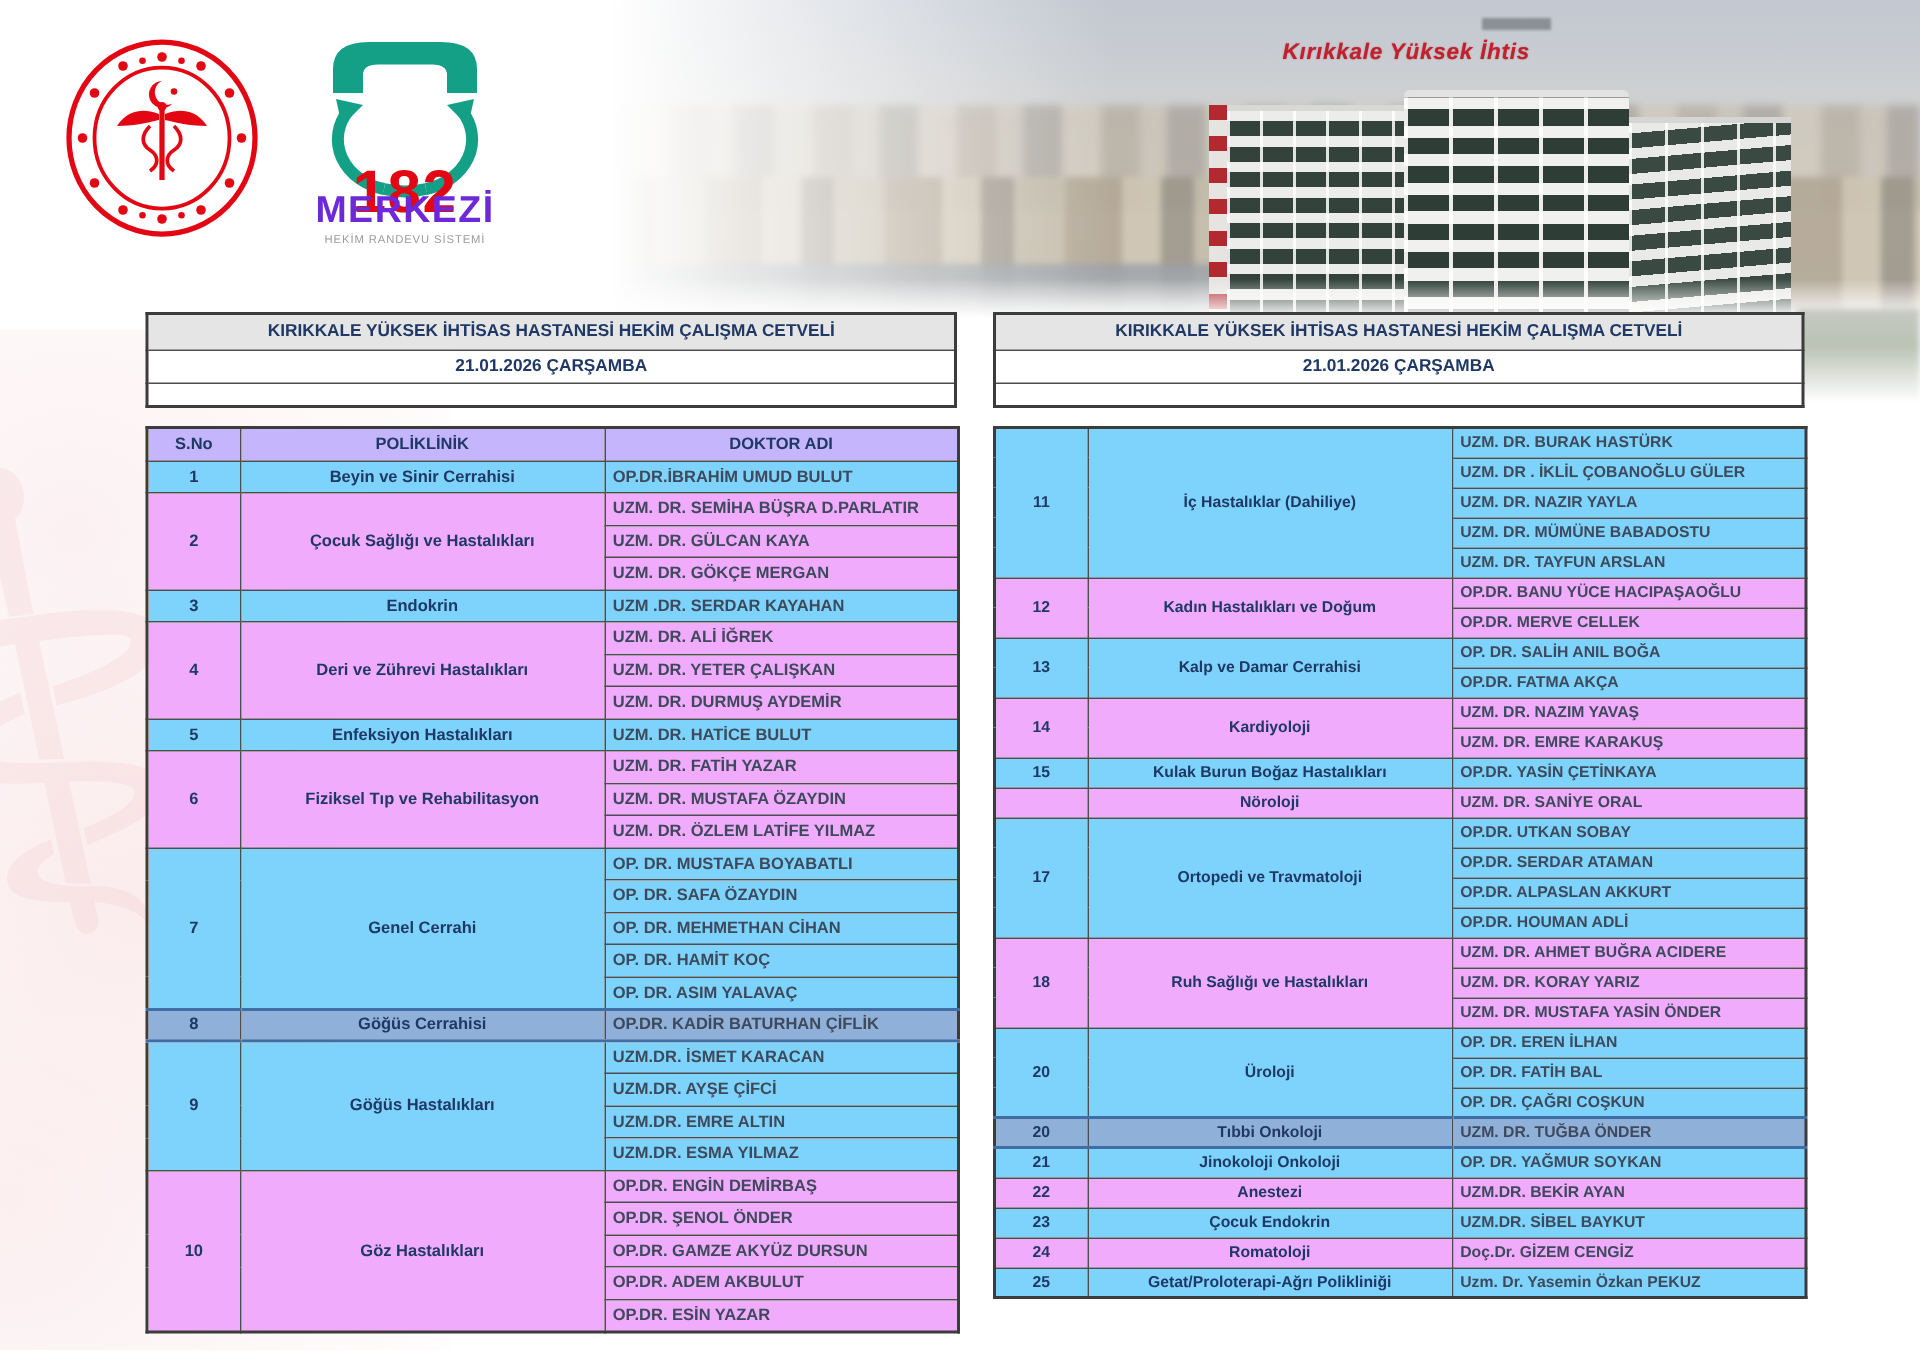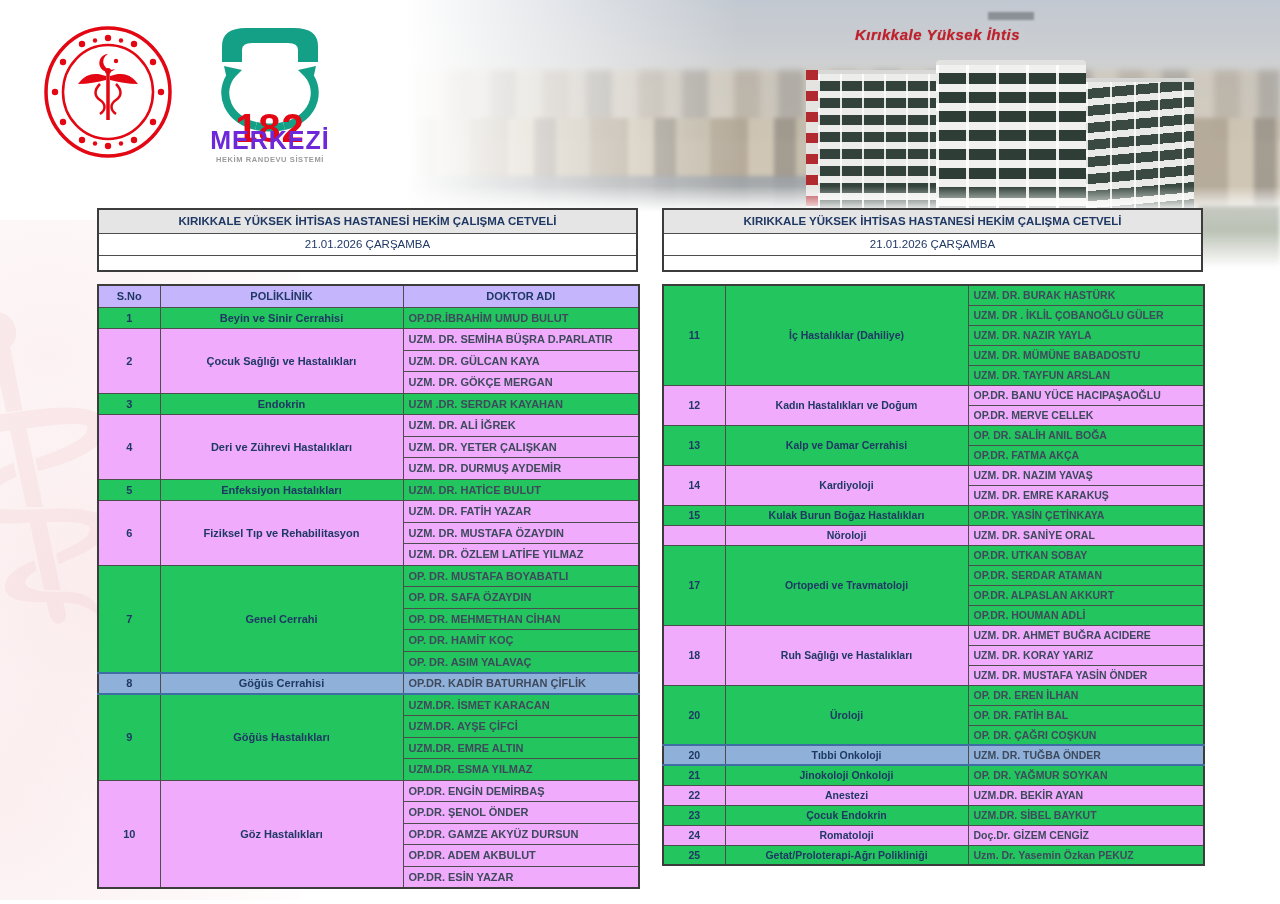--- a/index.html
+++ b/index.html
@@ -87,49 +87,49 @@
   .logo182 .num {
     position:absolute; left:0; top:52px; width:132px; text-align:center;
     color:#e30613; font-weight:bold; font-size:40px; letter-spacing:1px;margin-top:32px;
   }
   .logo182 .merkezi {
     position:absolute; left:0; top:104px; width:132px; color:#6d28d9;
     font-weight:bold; font-size:25px; letter-spacing:1px;
   }
   .logo182 .subtitle {
     position:absolute; left:0; top:133px; width:132px; color:#9b9b9b;
-    font-weight:bold; font-size:7.5px; letter-spacing:.6px;
+    font-weight:normal; font-size:7.5px; letter-spacing:.6px;
   }
 
   
   .tablewrap { position:absolute; top:208px; width:541px; }
   .tw-left  { left:97px; }
   .tw-right { left:662px; }
 
   table { width:100%; border-collapse:collapse; table-layout:fixed; }
   .headtable, .datatable { border:2px solid #3c3c3c; }
   td { border:1px solid #4d4d4d; overflow:hidden; white-space:nowrap; }
 
   .headtable td.title  { background:#e5e5e5; color:#1f3864; font-weight:bold; font-size:11.5px; text-align:center; height:24px; }
-  .headtable td.date   { background:#ffffff; color:#1f3864; font-weight:normal; font-size:11.5px; text-align:center; height:22px; }
+  .headtable td.date   { background:#ffffff; color:#1f3864; font-weight:bold; font-size:11.5px; text-align:center; height:22px; }
   .headtable td.spacer { background:#ffffff; height:16px; }
 
   .datatable { margin-top:12px; }
   .colhead td { background:#c4b5fd; color:#1f3864; font-weight:bold; font-size:11px; text-align:center; height:22px; }
 
   .tw-left  .datatable tr { height:21.5px; }
   .tw-right .datatable tr { height:20px; }
   .tw-left  .datatable td { font-size:11px; }
   .tw-right .datatable td { font-size:10.5px; }
 
   td.no     { text-align:center; color:#1f3864; font-weight:bold; }
   td.clinic { text-align:center; color:#1f3864; font-weight:bold; }
   td.doc    { padding-left:5px;  color:#3e4a5c; font-weight:bold; }
 
-  td.white     { background:#22c55e; }
+  td.white     { background:#7dd3fc; }
   td.blue      { background:#f0abfc; }
   td.highlight { background:#8fb0d9; border-top:2px solid #3f6ea5; border-bottom:2px solid #3f6ea5; }
 </style>
 </head>
 <body>
 
 <div class="watermark">
   <div class="wm-glyph">⚕</div>
 </div>
 

